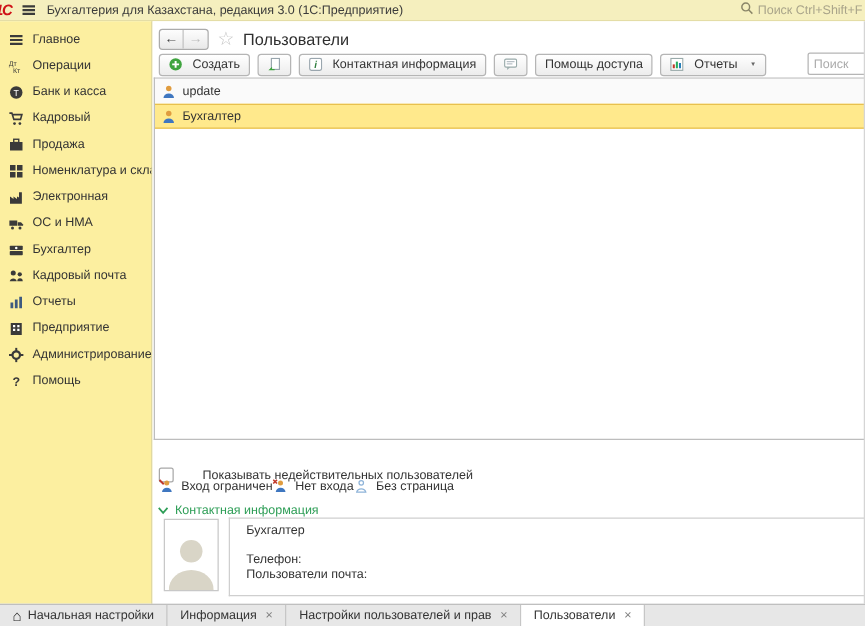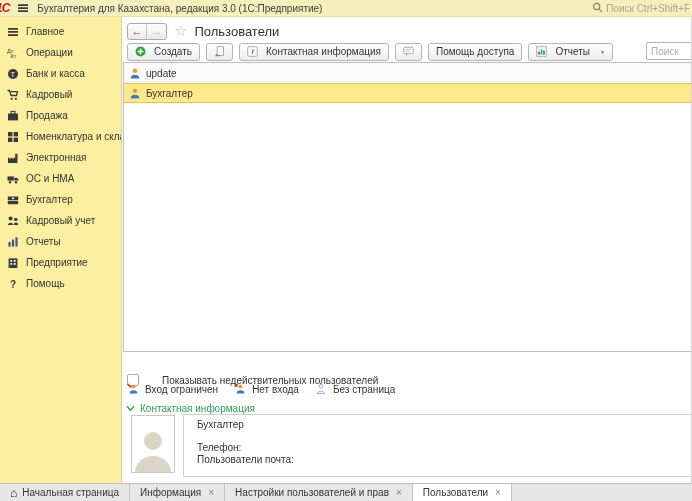--- a/index.html
+++ b/index.html
@@ -55,21 +55,21 @@
   .toolbar-search::placeholder { color:#aaa; }
   
   .userlist { position:absolute; left:1px; right:0; top:45px; height:290px; border:1px solid #bdbdbd; border-right:none; background:#fff; }
   .row { height:20px; display:flex; align-items:center; gap:6px; padding-left:6px; cursor:pointer; }
   .row.plain { background:#fafafa; }
   .row.selected { background:#ffe98c; border-top:1px solid #e8c04e; border-bottom:1px solid #e8c04e; }
   .picon svg { width:10px; height:11px; display:block; }
   
   .chkrow { position:absolute; left:5px; top:357px; display:flex; align-items:center; gap:23px; cursor:pointer; }
   .chk { width:12px; height:12px; border:1px solid #a8a8a8; background:#fff; border-radius:2px; }
-  .legend { position:absolute; left:5px; top:366px; display:flex; align-items:center; gap:16px; }
+  .legend { position:absolute; left:5px; top:366px; display:flex; align-items:center; }
   .leg-item { display:flex; align-items:center; gap:6px; }
   .leg-item svg { width:12px; height:12px; display:block; }
   .sect-head { position:absolute; left:4px; top:386px; display:flex; align-items:center; gap:5px; color:#2e9e57; cursor:pointer; }
   .sect-head svg { width:9px; height:7px; display:block; }
   .photo {
     position:absolute; left:9px; top:398px; width:44px; height:58px;
     border:1px solid #c8c8c8; background:#fff; display:flex; align-items:flex-end; justify-content:center; overflow:hidden;
   }
   .photo svg { width:36px; height:44px; display:block; }
   .cardbox { position:absolute; left:61px; top:397px; right:0; height:63px; border:1px solid #cfcfcf; border-right:none; padding:4px 0 0 13px; background:#fff; }
@@ -196,21 +196,21 @@
   </div>
   <div class="side-item">
     <span class="sicon">
         <svg viewBox="0 0 12 12">
           <circle cx="3.6" cy="3.4" r="2" fill="#3a3a3a"></circle>
           <path fill="#3a3a3a" d="M0.8 10a2.9 3 0 0 1 5.6 0z"></path>
           <circle cx="8.8" cy="4.4" r="1.7" fill="#3a3a3a"></circle>
           <path fill="#3a3a3a" d="M6.8 10a2.2 2.4 0 0 1 4.4 0z"></path>
         </svg>
       </span>
-    <span class="side-label">Кадровый учет</span>
+    <span class="side-label">Кадровый почта</span>
   </div>
   <div class="side-item">
     <span class="sicon">
         <svg viewBox="0 0 12 12">
           <rect x="1.4" y="6" width="2.2" height="4.6" fill="#3d5a80"></rect>
           <rect x="4.9" y="3.6" width="2.2" height="7" fill="#3d5a80"></rect>
           <rect x="8.4" y="1.4" width="2.2" height="9.2" fill="#3d5a80"></rect>
         </svg>
       </span>
     <span class="side-label">Отчеты</span>
@@ -219,20 +219,32 @@
     <span class="sicon">
         <svg viewBox="0 0 12 12">
           <rect x="1.6" y="1.4" width="8.8" height="9.6" fill="#3a3a3a"></rect>
           <rect x="3.4" y="3" width="1.8" height="1.8" fill="#fff"></rect>
           <rect x="6.8" y="3" width="1.8" height="1.8" fill="#fff"></rect>
           <rect x="3.4" y="6" width="1.8" height="1.8" fill="#fff"></rect>
           <rect x="6.8" y="6" width="1.8" height="1.8" fill="#fff"></rect>
         </svg>
       </span>
     <span class="side-label">Предприятие</span>
+  </div>
+  <div class="side-item">
+    <span class="sicon">
+        <svg viewBox="0 0 12 12">
+          <circle cx="6" cy="6" r="3" fill="none" stroke="#3a3a3a" stroke-width="1.8"></circle>
+          <rect x="5.2" y="0.2" width="1.6" height="2.6" fill="#3a3a3a"></rect>
+          <rect x="5.2" y="9.2" width="1.6" height="2.6" fill="#3a3a3a"></rect>
+          <rect x="0.2" y="5.2" width="2.6" height="1.6" fill="#3a3a3a"></rect>
+          <rect x="9.2" y="5.2" width="2.6" height="1.6" fill="#3a3a3a"></rect>
+        </svg>
+      </span>
+    <span class="side-label">Администрирование</span>
   </div>
   <div class="side-item">
     <span class="sicon">
         <svg viewBox="0 0 12 12">
           <text x="6" y="9.6" font-size="10" font-weight="bold" fill="#3a3a3a" text-anchor="middle">?</text>
         </svg>
       </span>
     <span class="side-label">Помощь</span>
   </div>
 </div>
@@ -380,21 +392,21 @@
     <div class="card-line">Телефон:</div>
     <div class="card-line">Пользователи почта:</div>
   </div>
 </div>
 
 <div class="edge-line"></div>
 
 <div class="taskbar">
   <span class="tab">
     <span class="home">⌂</span>
-    <span>Начальная страница</span>
+    <span>Начальная настройки</span>
   </span>
   <span class="tab">
     <span>Информация</span>
     <span class="x">×</span>
   </span>
   <span class="tab">
     <span>Настройки пользователей и прав</span>
     <span class="x">×</span>
   </span>
   <span class="tab active">

